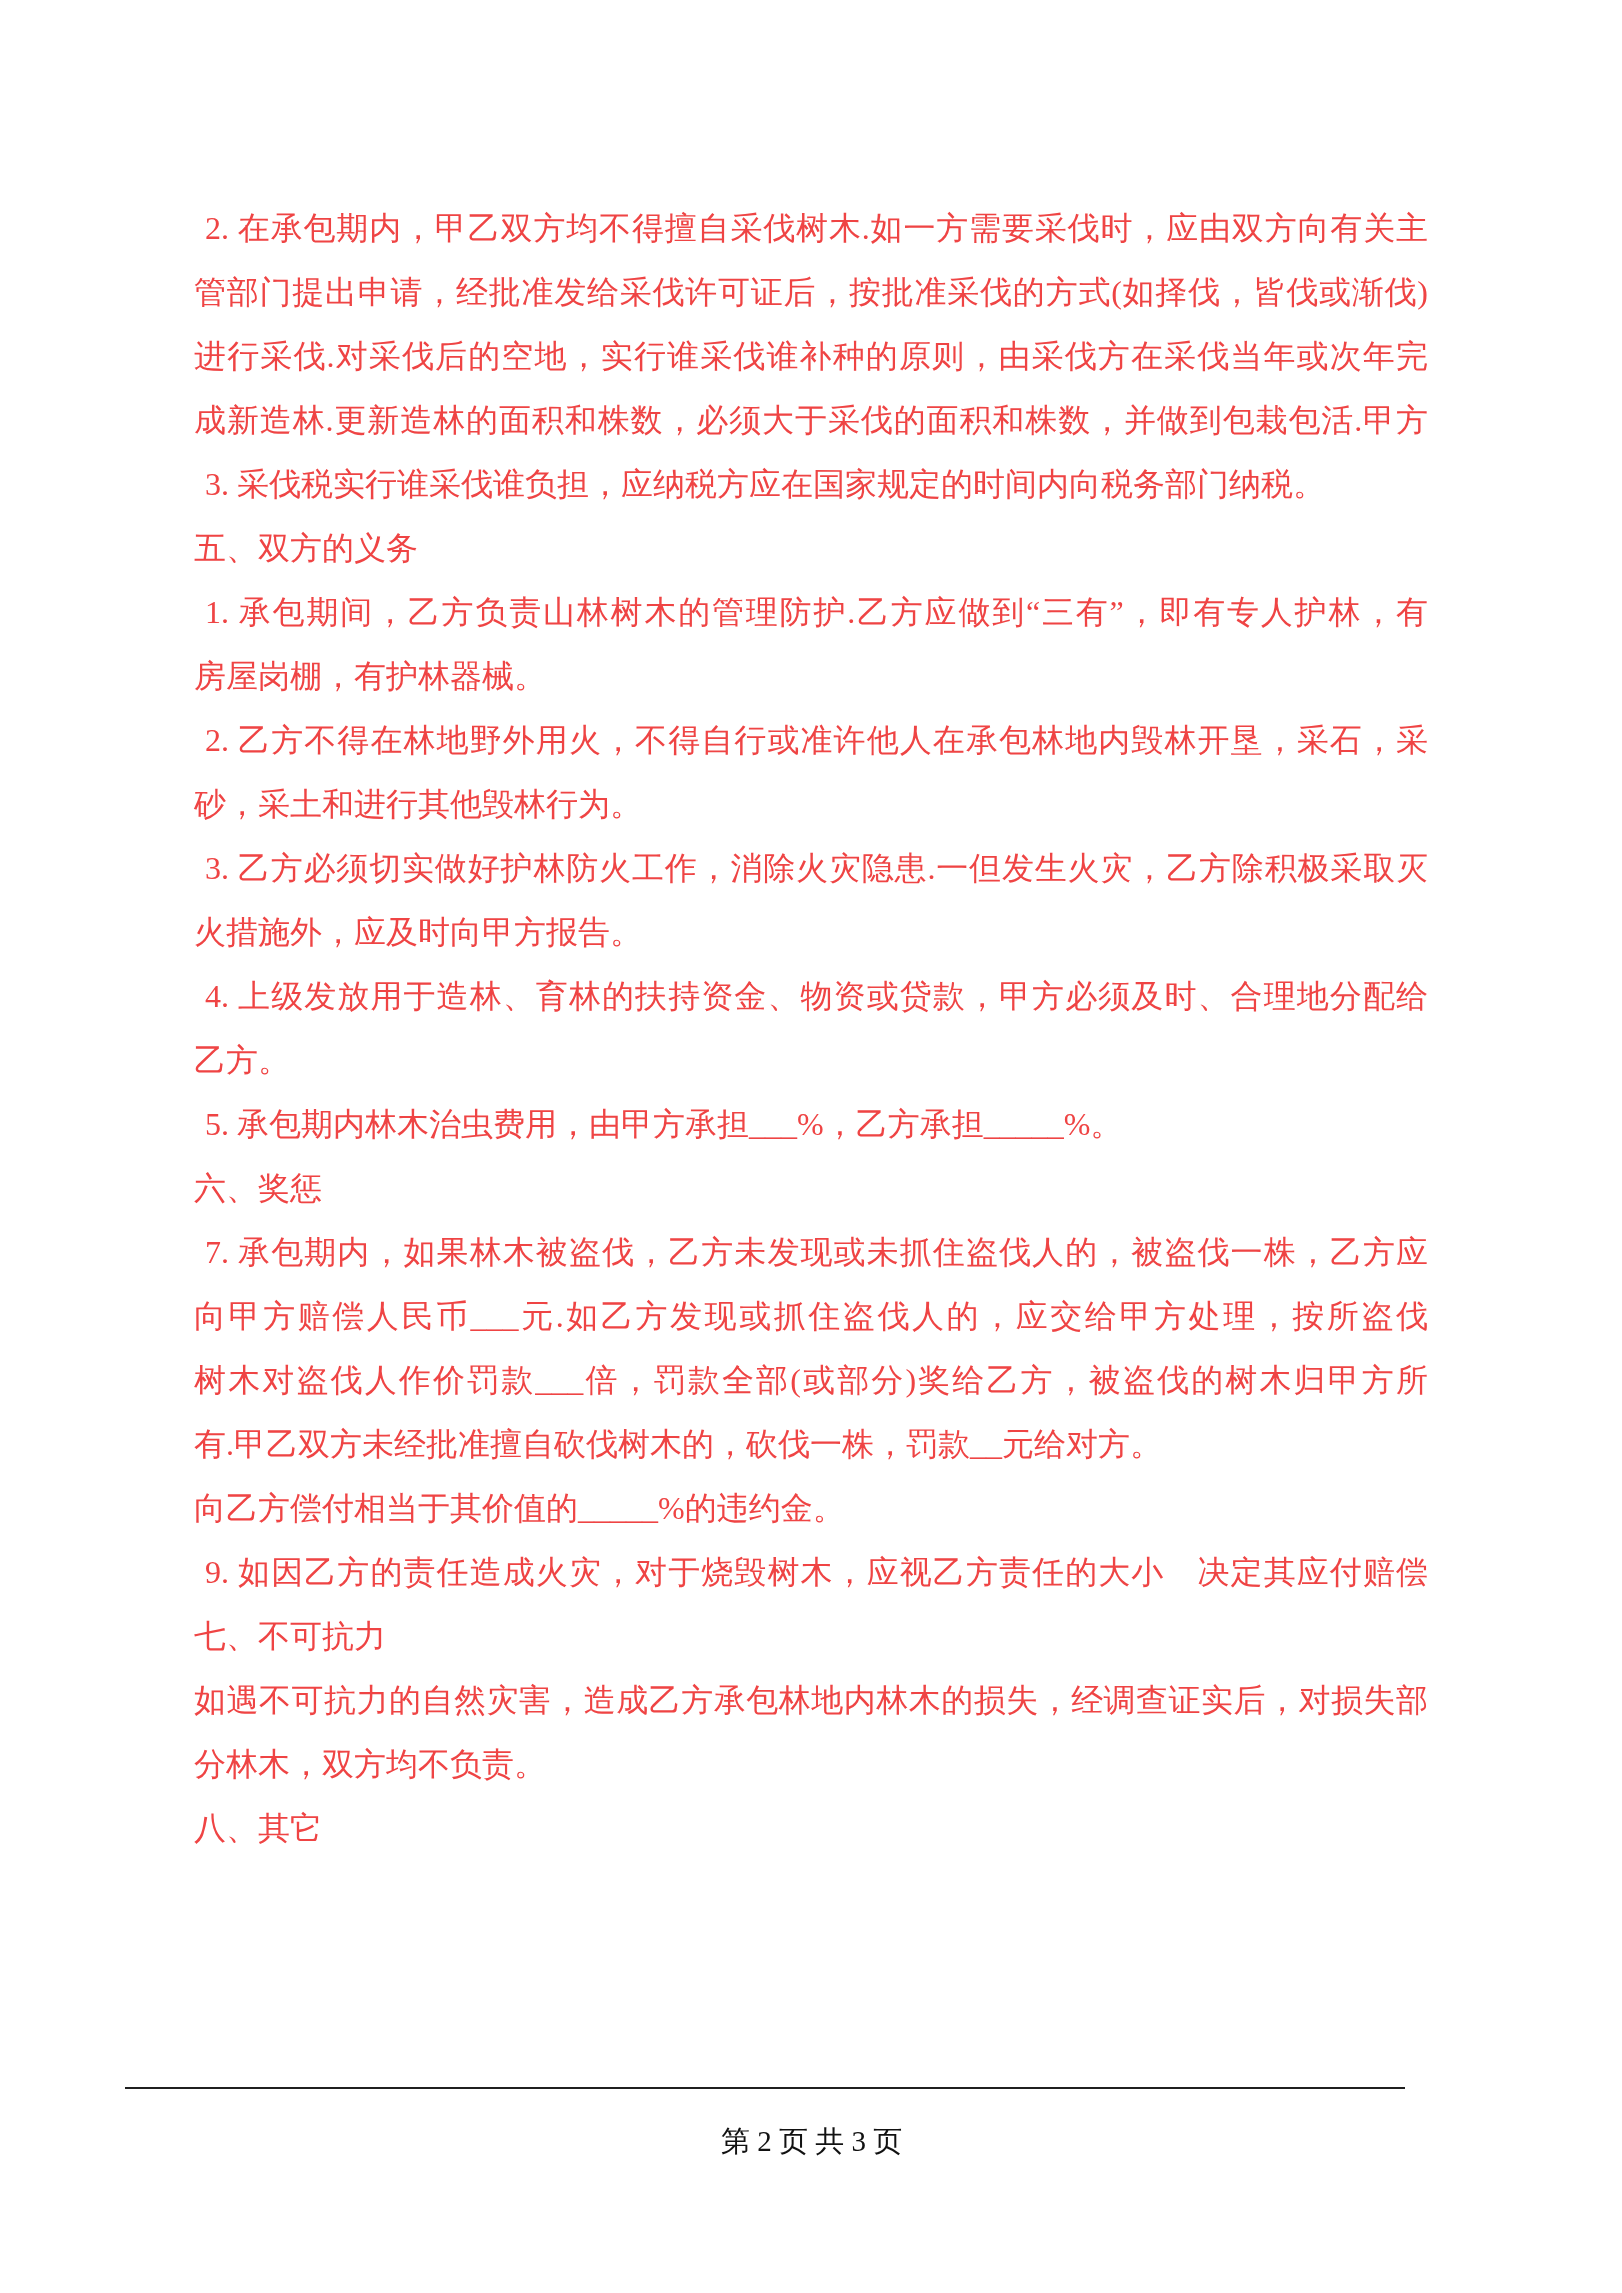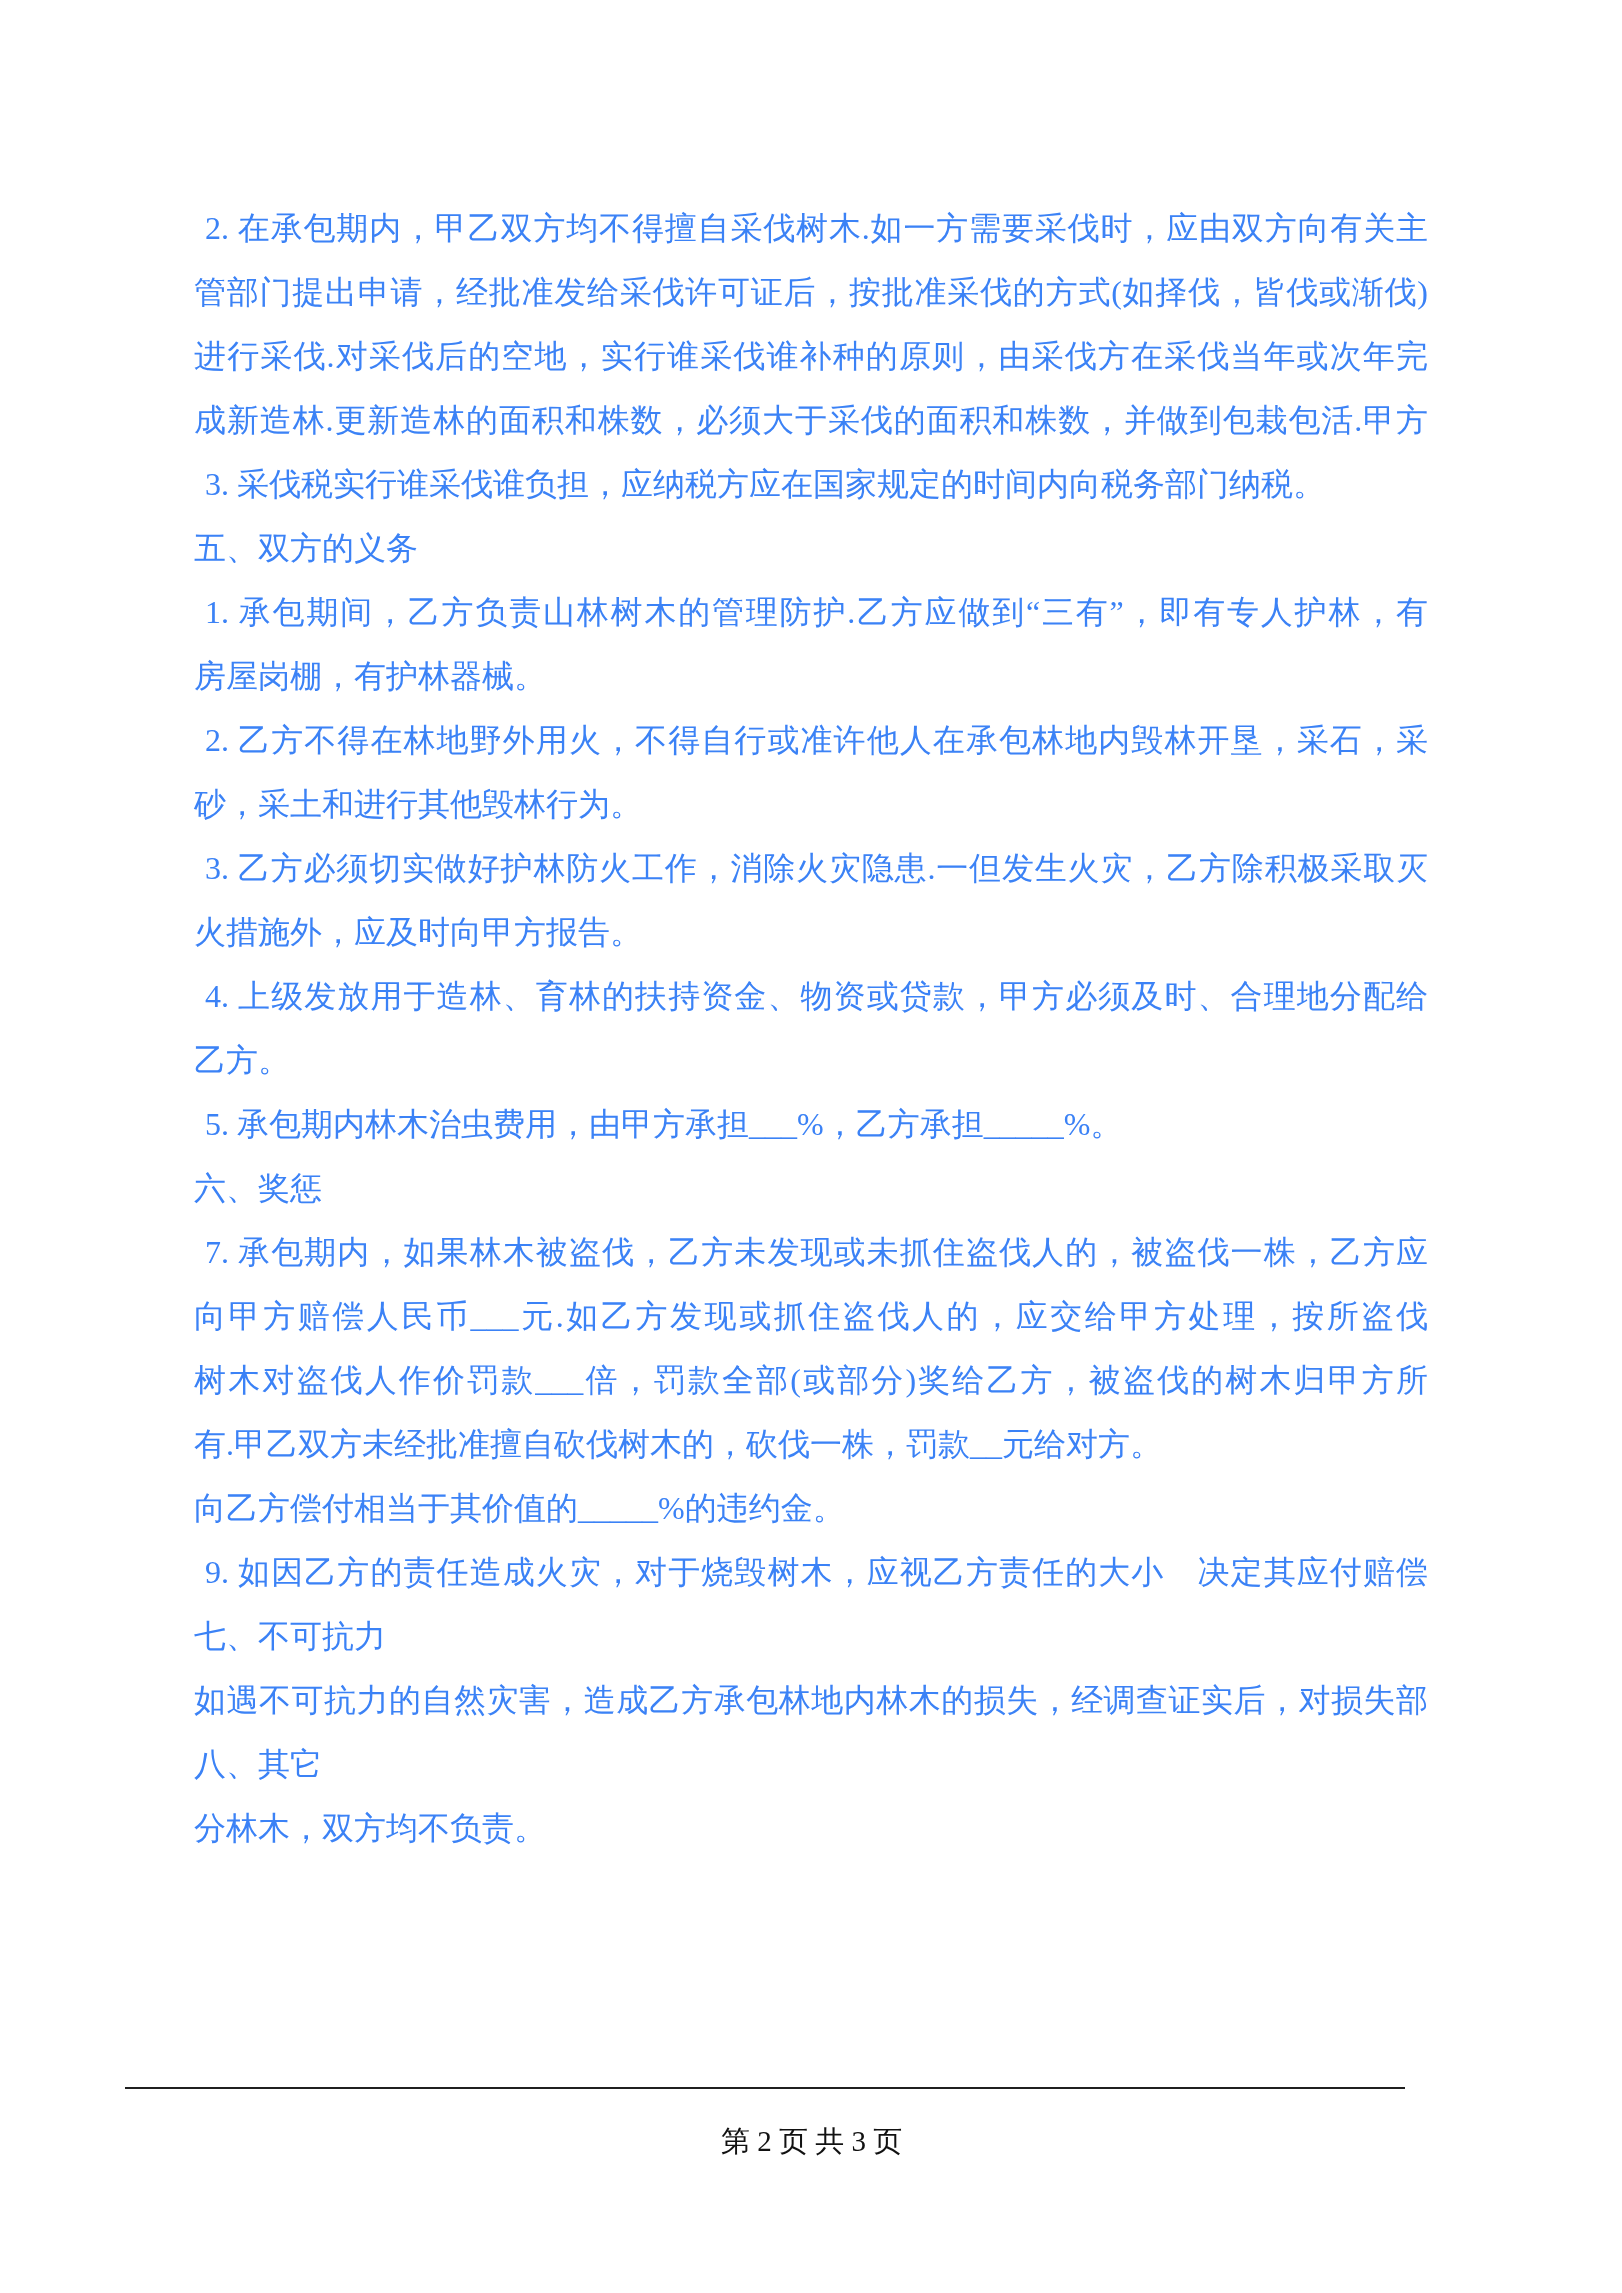--- a/index.html
+++ b/index.html
@@ -23,21 +23,21 @@
       left: 194px;
       top: 196px;
       width: 1234px;
     }
     .ln {
       font-size: 32px;
       line-height: 64px;
       height: 64px;
       white-space: nowrap;
       text-align: left;
-      color: #3b82f6;
+      color: #ef4444;
     }
     
     .ln.fill {
       text-align: justify;
       text-align-last: justify;
     }
     
     .ln.first {
       padding-left: 11px;
     }
@@ -84,22 +84,22 @@
     <div class="ln first">5. 承包期内林木治虫费用，由甲方承担___%，乙方承担_____%。</div>
     <div class="ln">六、奖惩</div>
     <div class="ln first fill">7. 承包期内，如果林木被盗伐，乙方未发现或未抓住盗伐人的，被盗伐一株，乙方应</div>
     <div class="ln fill">向甲方赔偿人民币___元.如乙方发现或抓住盗伐人的，应交给甲方处理，按所盗伐</div>
     <div class="ln fill">树木对盗伐人作价罚款___倍，罚款全部(或部分)奖给乙方，被盗伐的树木归甲方所</div>
     <div class="ln">有.甲乙双方未经批准擅自砍伐树木的，砍伐一株，罚款__元给对方。</div>
     <div class="ln">向乙方偿付相当于其价值的_____%的违约金。</div>
     <div class="ln first fill">9. 如因乙方的责任造成火灾，对于烧毁树木，应视乙方责任的大小　决定其应付赔偿</div>
     <div class="ln">七、不可抗力</div>
     <div class="ln fill">如遇不可抗力的自然灾害，造成乙方承包林地内林木的损失，经调查证实后，对损失部</div>
+    <div class="ln">分林木，双方均不负责。</div>
     <div class="ln">八、其它</div>
-    <div class="ln">分林木，双方均不负责。</div>
   </div>
 
   <div class="footer-rule"></div>
 
   <div class="footer">第 2 页 共 3 页</div>
 
 </div>
 
 
 </body></html>

